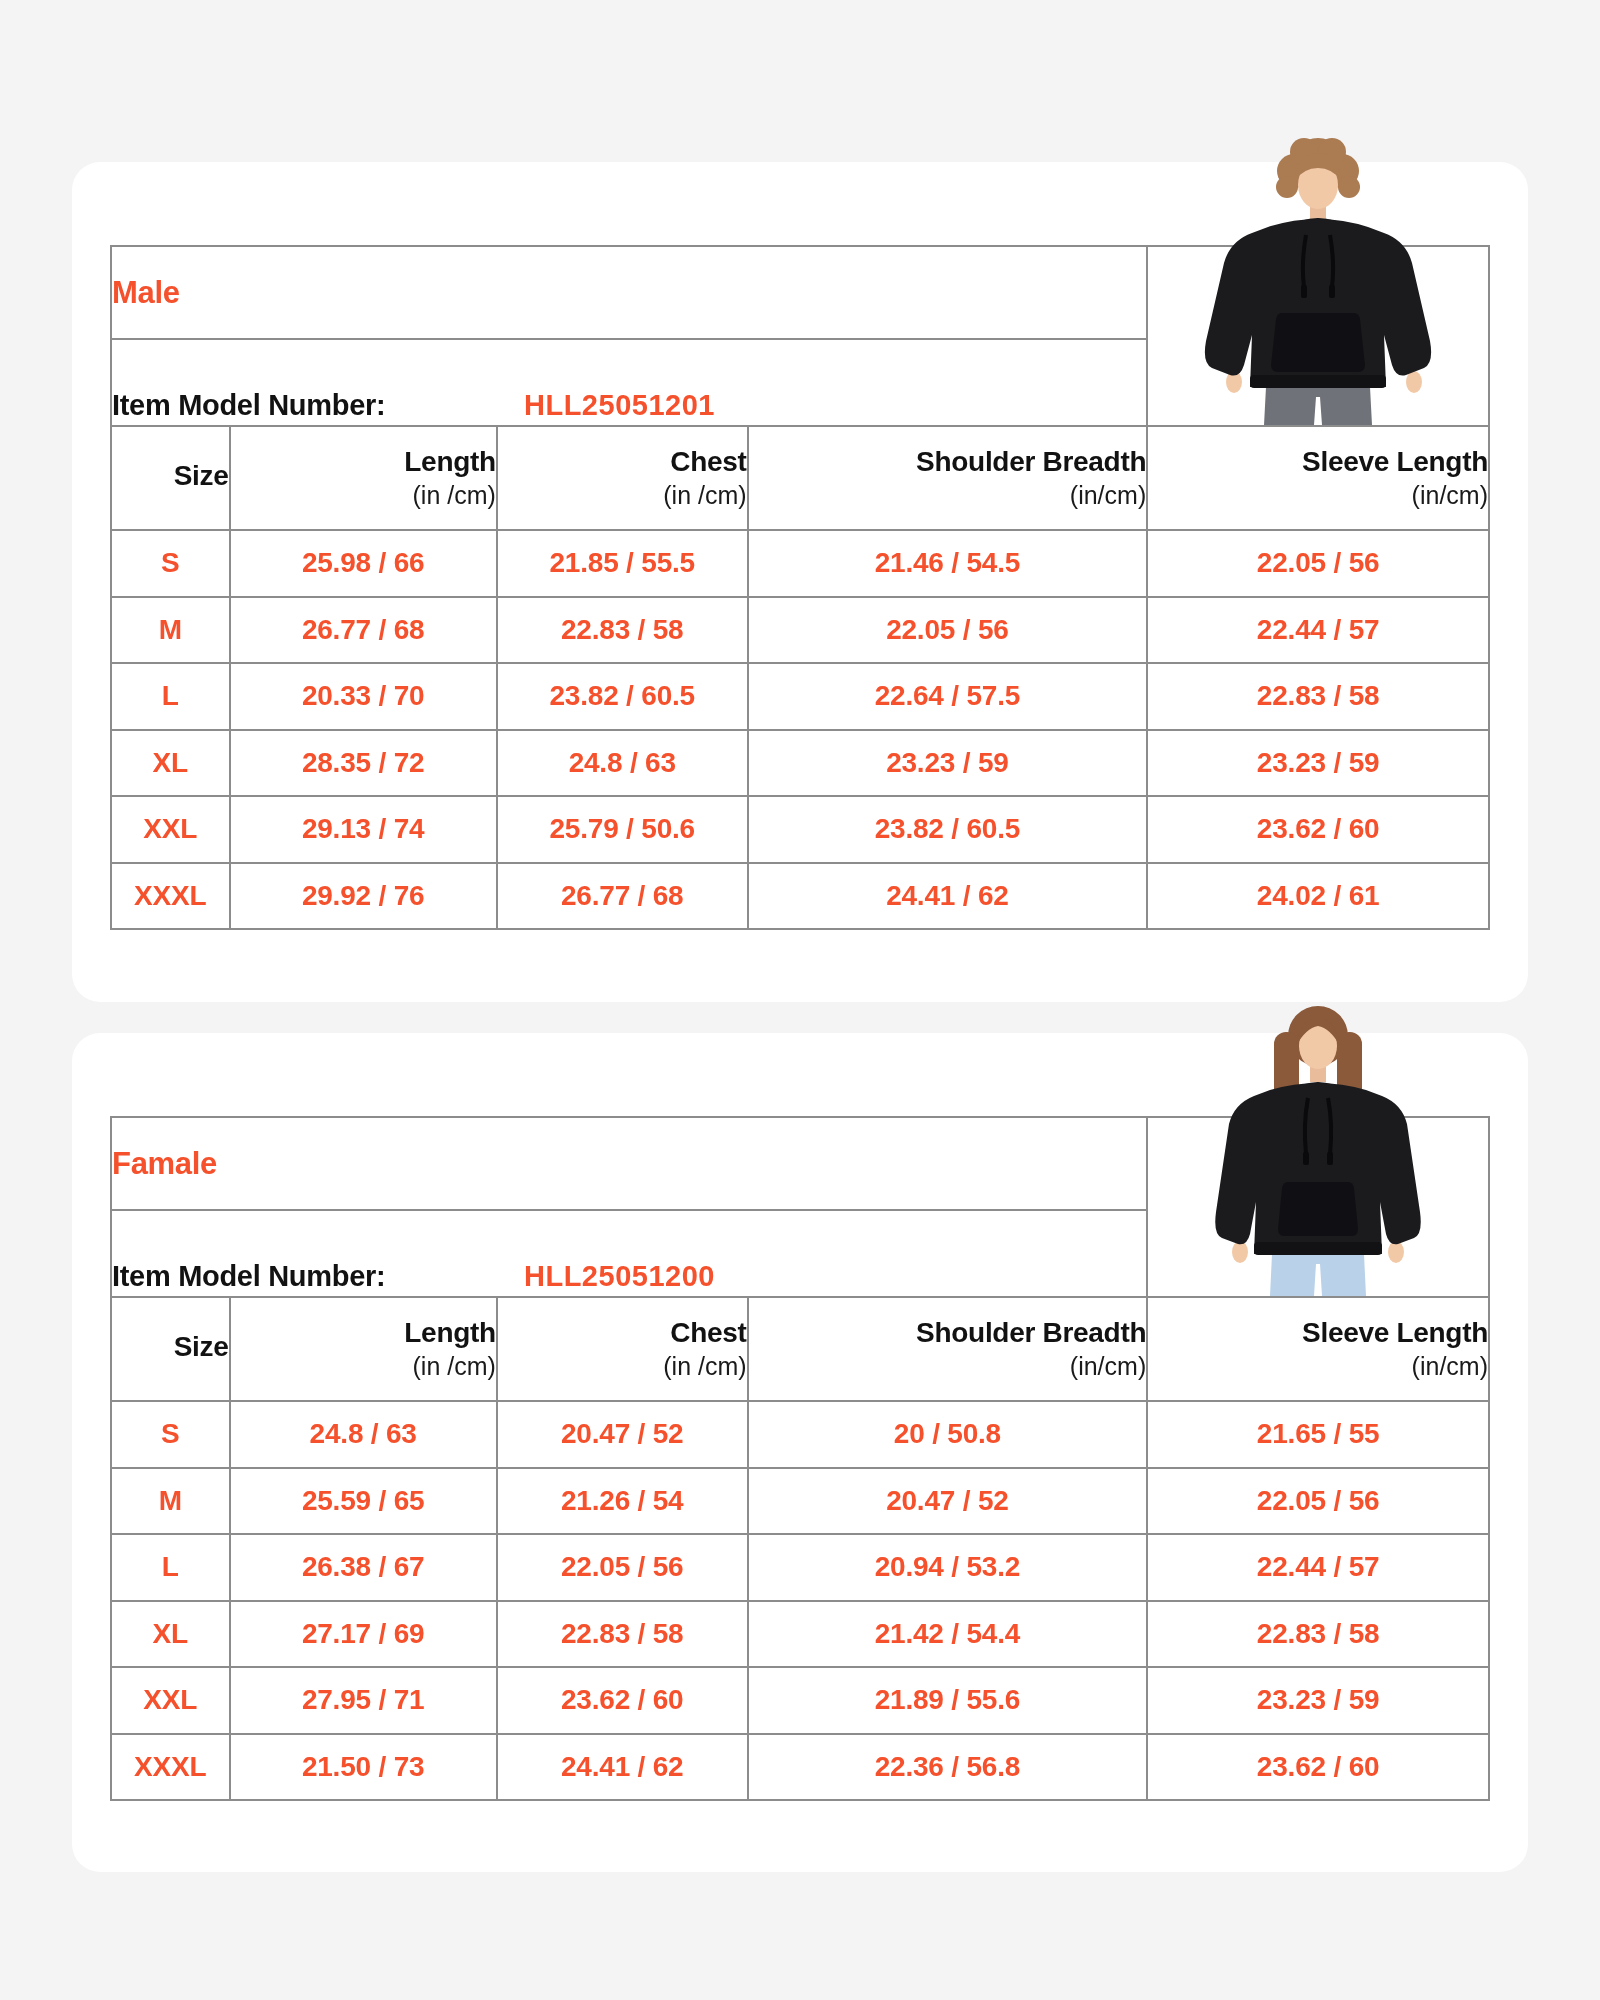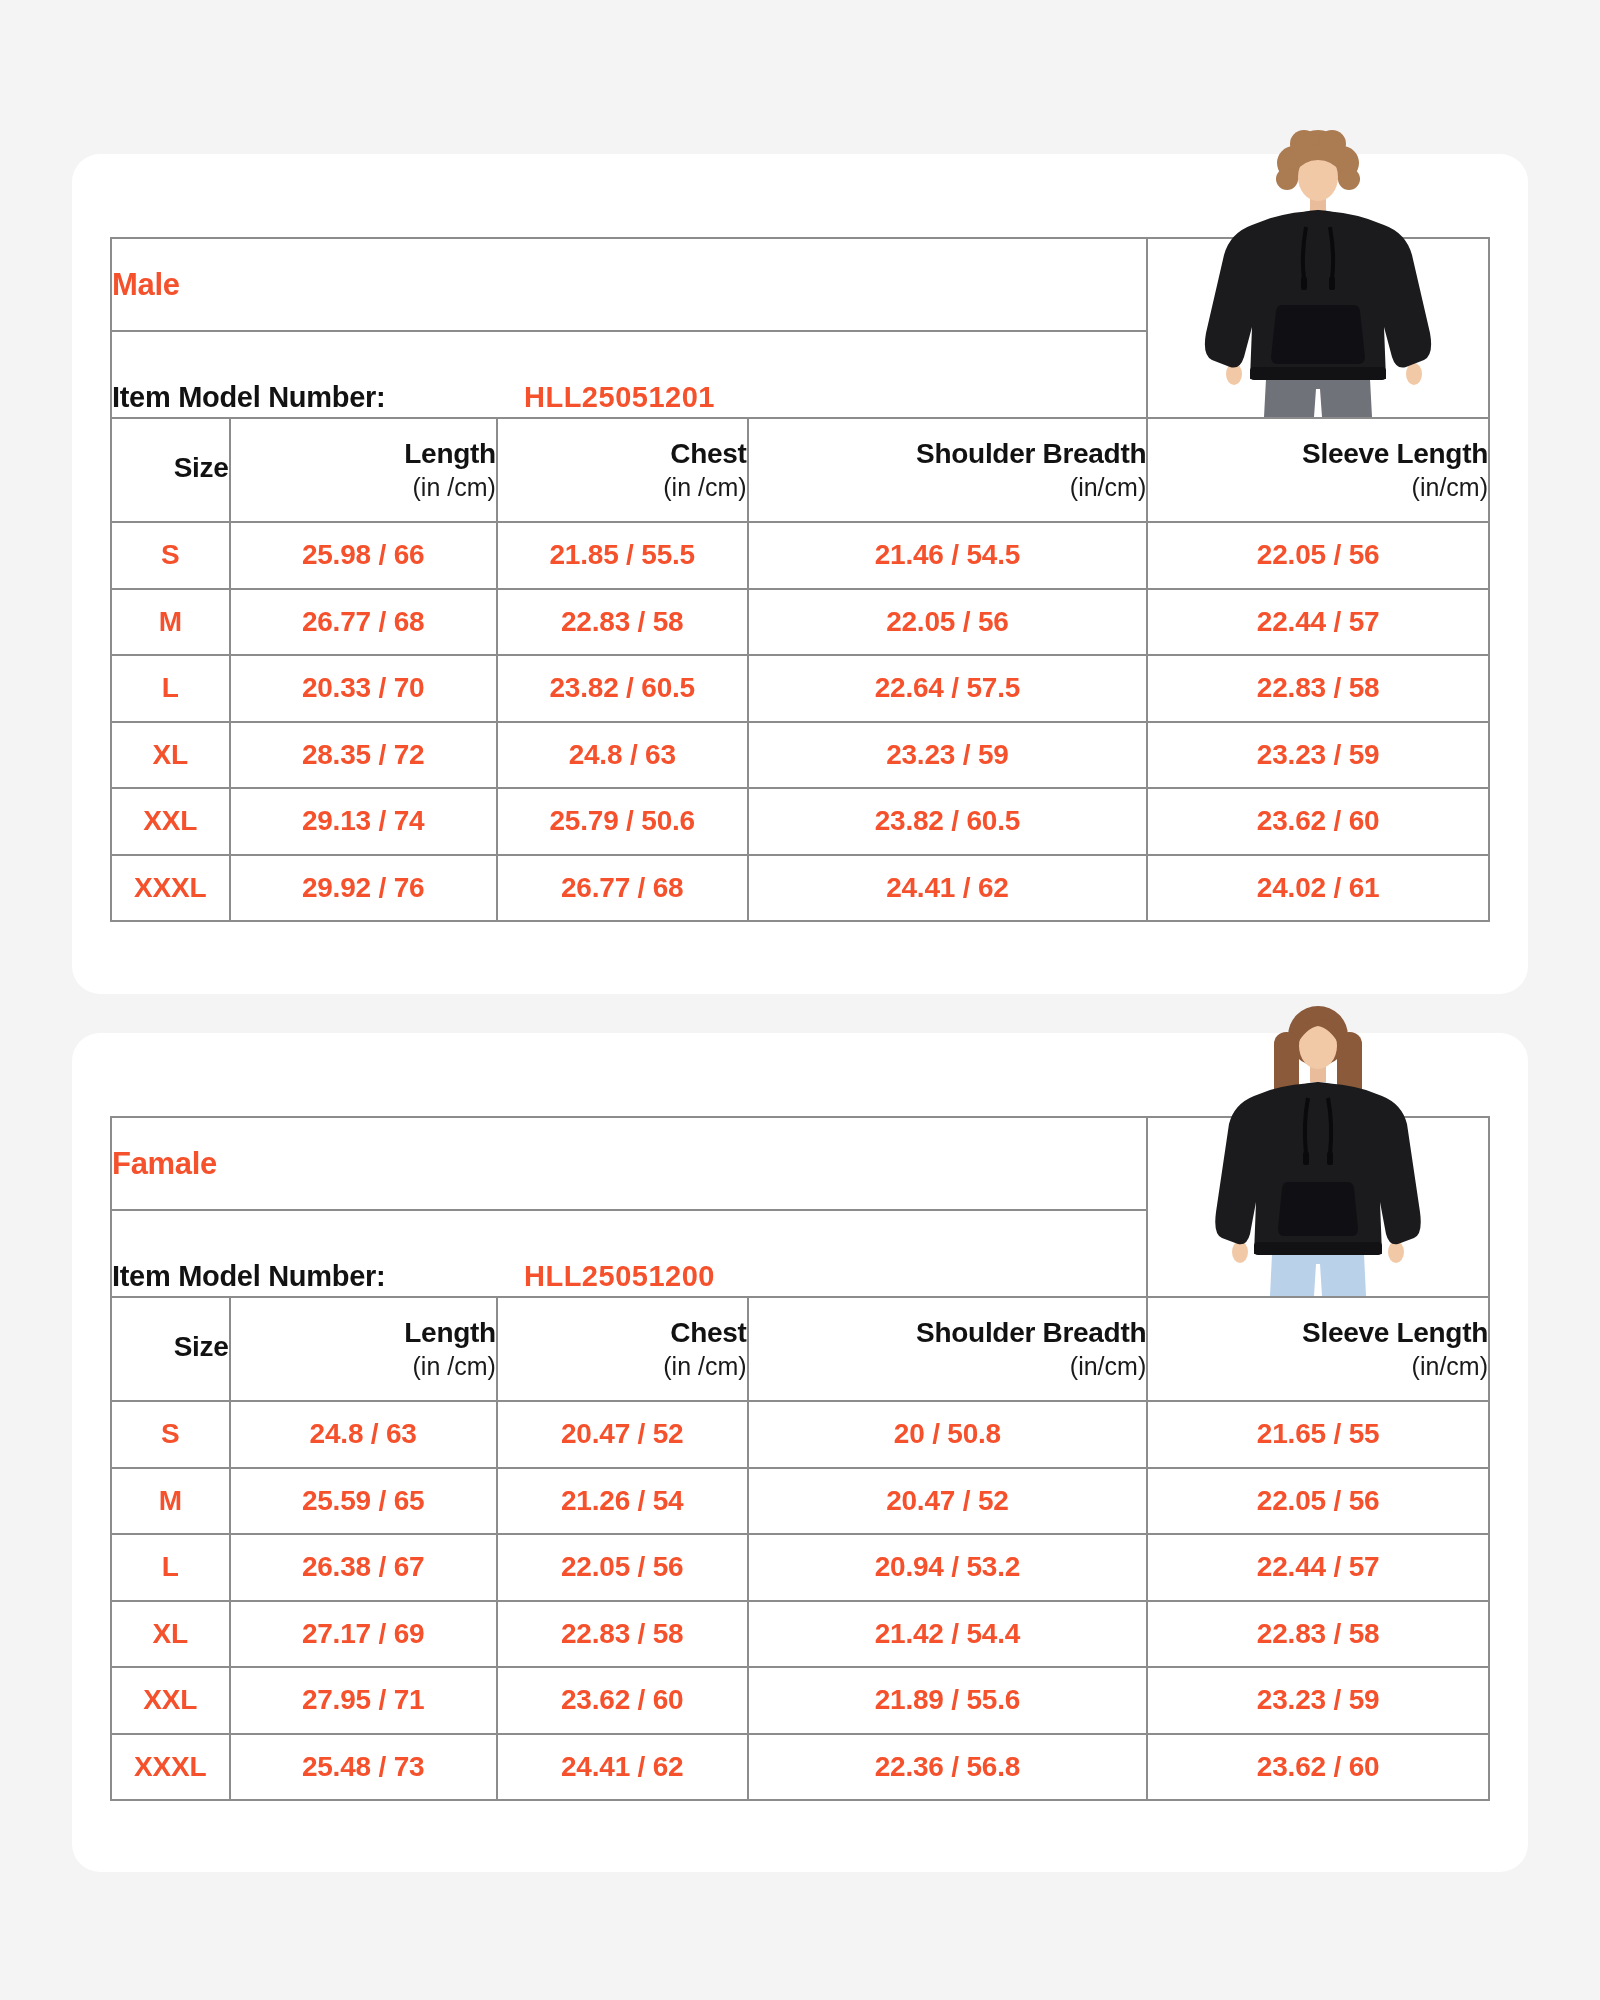--- a/index.html
+++ b/index.html
@@ -6,21 +6,21 @@
   body{
     width:1600px;height:2000px;position:relative;
     background:#F4F4F5;
     font-family:"Liberation Sans","DejaVu Sans",sans-serif;
     color:#121212;
   }
   .card{
     position:absolute;left:72px;width:1456px;height:840px;
     background:#FFFFFF;border-radius:28px;
   }
-  #card-male{top:154px;}
+  #card-male{top:162px;}
   #card-female{top:1033px;height:839px;}
   table.size-table{
     position:absolute;left:38px;top:83px;width:1380px;
     border-collapse:collapse;table-layout:fixed;
   }
   .size-table td,.size-table th{
     border:2px solid #8C8C8C;vertical-align:middle;padding:0;
   }
   col.c-size{width:8.6%;} col.c-length{width:19.4%;} col.c-chest{width:18.2%;}
   col.c-shoulder{width:29%;} col.c-sleeve{width:24.8%;}
@@ -268,21 +268,21 @@
       </tr>
       <tr class="r-data">
         <td>XXL</td>
         <td>27.95 / 71</td>
         <td>23.62 / 60</td>
         <td>21.89 / 55.6</td>
         <td>23.23 / 59</td>
       </tr>
       <tr class="r-data">
         <td>XXXL</td>
-        <td>25.48 / 73</td>
+        <td>21.50 / 73</td>
         <td>24.41 / 62</td>
         <td>22.36 / 56.8</td>
         <td>23.62 / 60</td>
       </tr>
       </tbody>
     </table>
   </section>
 
 </div>
 

